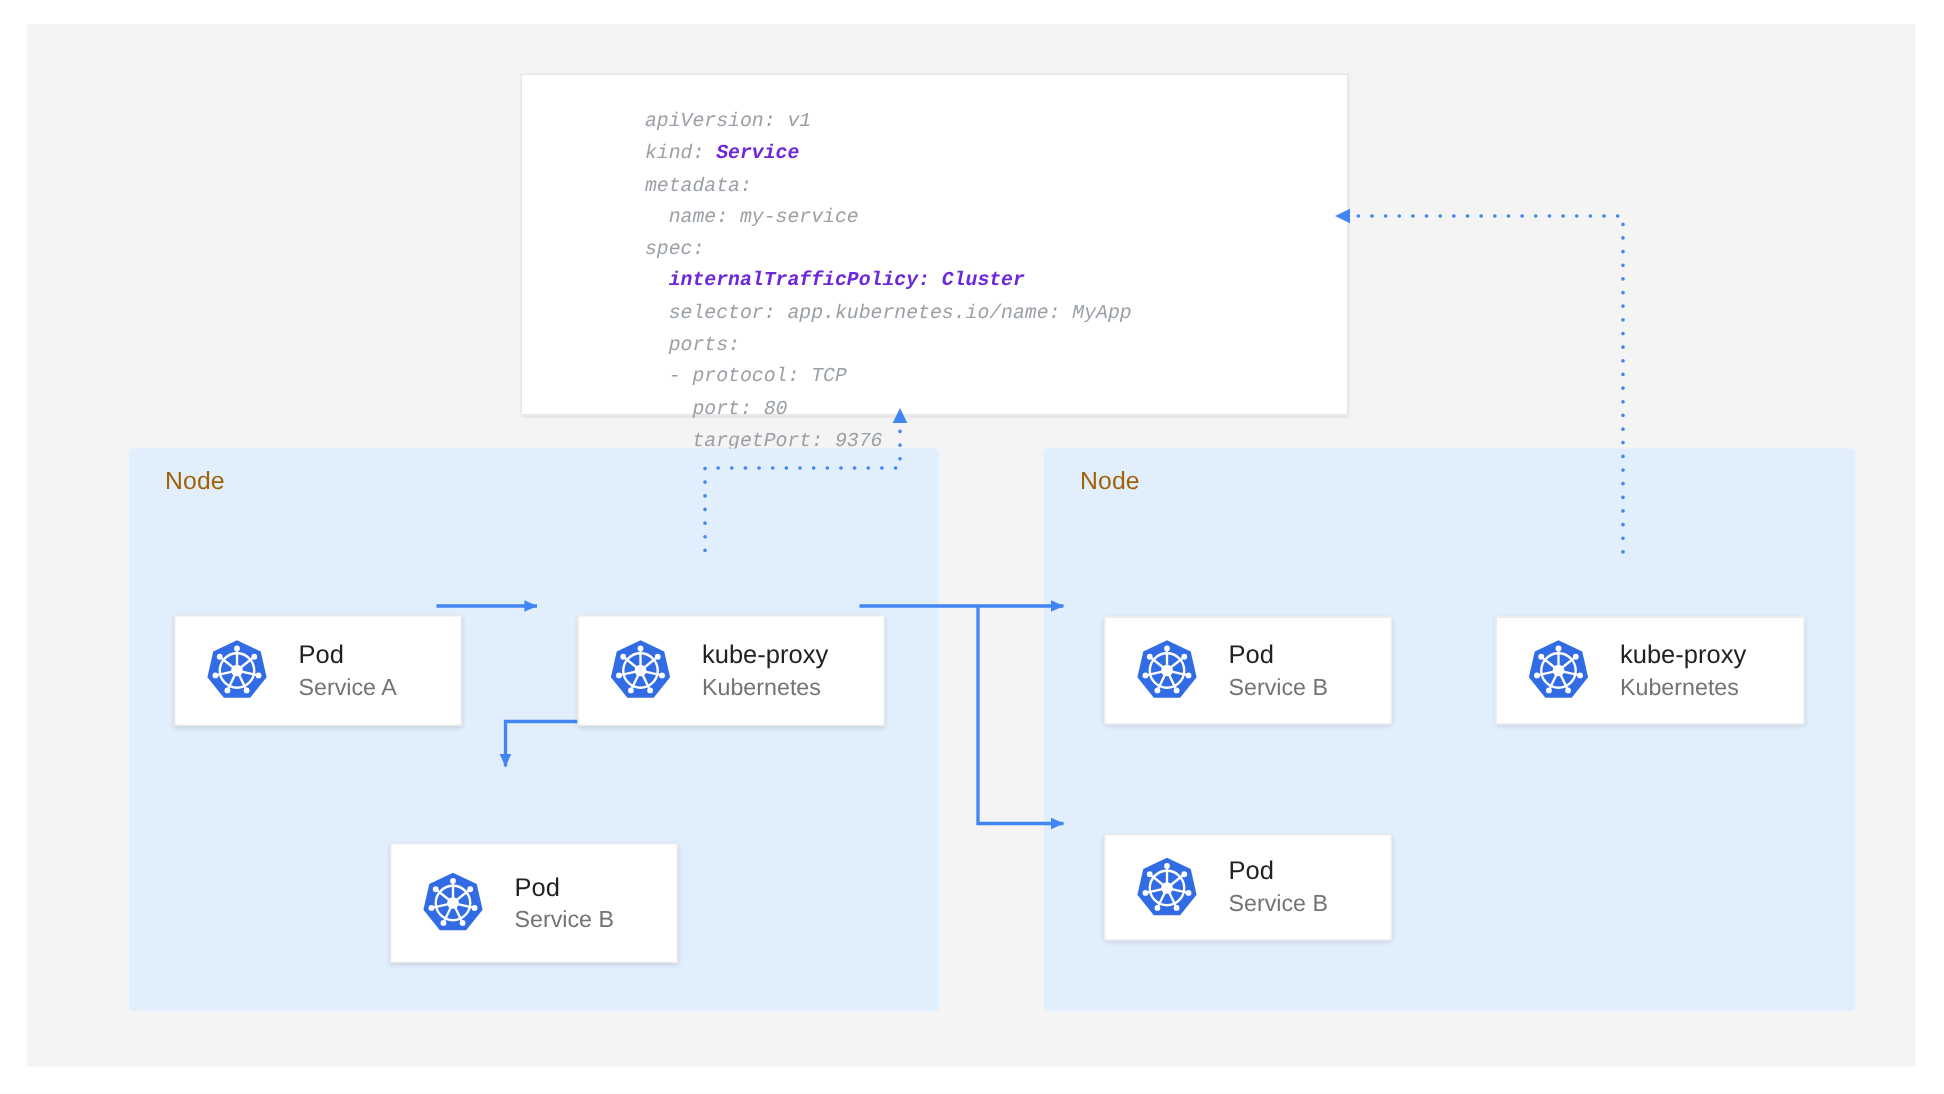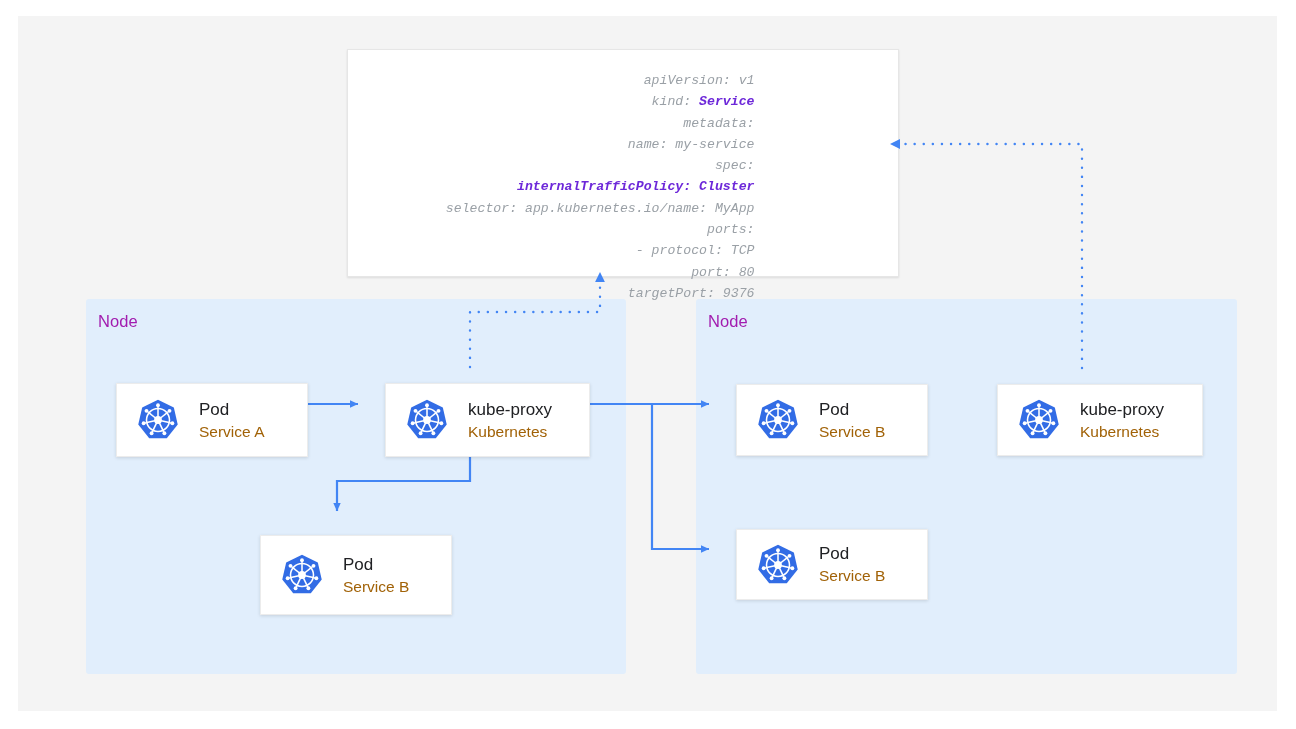--- a/index.html
+++ b/index.html
@@ -39,52 +39,53 @@
     position: absolute;
     left: 82px;
     top: 20px;
     font-family: "Liberation Mono", "DejaVu Sans Mono", monospace;
     font-style: italic;
     font-size: 13.2px;
     line-height: 21.3px;
     color: #9aa0a6;
     white-space: pre;
   }
-  #yaml-code .ln { display: block; white-space: pre; text-align: right; }
+  #yaml-code .ln { display: block; white-space: pre; }
   #yaml-code .bold {
     font-weight: bold;
     color: #6d28d9;
   }
 
   
   .node-box {
     position: absolute;
     background: #e1eefc;
     border-radius: 3px;
   }
   #node-left  { left: 68px;  top: 283px; width: 540px; height: 375px; }
   #node-right { left: 678px; top: 283px; width: 541px; height: 375px; }
   .node-label {
     position: absolute;
-    left: 12px;
+    left: 24px;
     top: 13px;
     font-size: 16.5px;
-    color: #a21caf;
+    color: #a16207;
     letter-spacing: 0.1px;
   }
 
   
   .card {
     position: absolute;
     background: #ffffff;
     border: 1px solid #ececec;
     box-sizing: border-box;
     box-shadow: 0 1px 3px rgba(60,64,67,0.17);
     display: flex;
     align-items: center;
+    margin-top: 27px;
   }
   .card .k8s-icon {
     flex: 0 0 auto;
     margin-left: 18px;
     width: 46px;
     height: 46px;
   }
   .card .card-text {
     margin-left: 18px;
     display: flex;
@@ -92,21 +93,21 @@
     justify-content: center;
   }
   .card .card-title {
     font-size: 17px;
     color: #202124;
     line-height: 22px;
     white-space: nowrap;
   }
   .card .card-sub {
     font-size: 15.5px;
-    color: #a16207;
+    color: #737373;
     line-height: 21px;
     white-space: nowrap;
   }
 
   #card-pod-a        { left: 98px;  top: 367px; width: 192px; height: 74px; }
   #card-kube-proxy-l { left: 367px; top: 367px; width: 205px; height: 74px; }
   #card-pod-b-left   { left: 242px; top: 519px; width: 192px; height: 80px; }
   #card-pod-b-r1     { left: 718px; top: 368px; width: 192px; height: 72px; }
   #card-pod-b-r2     { left: 718px; top: 513px; width: 192px; height: 71px; }
   #card-kube-proxy-r { left: 979px; top: 368px; width: 206px; height: 72px; }

